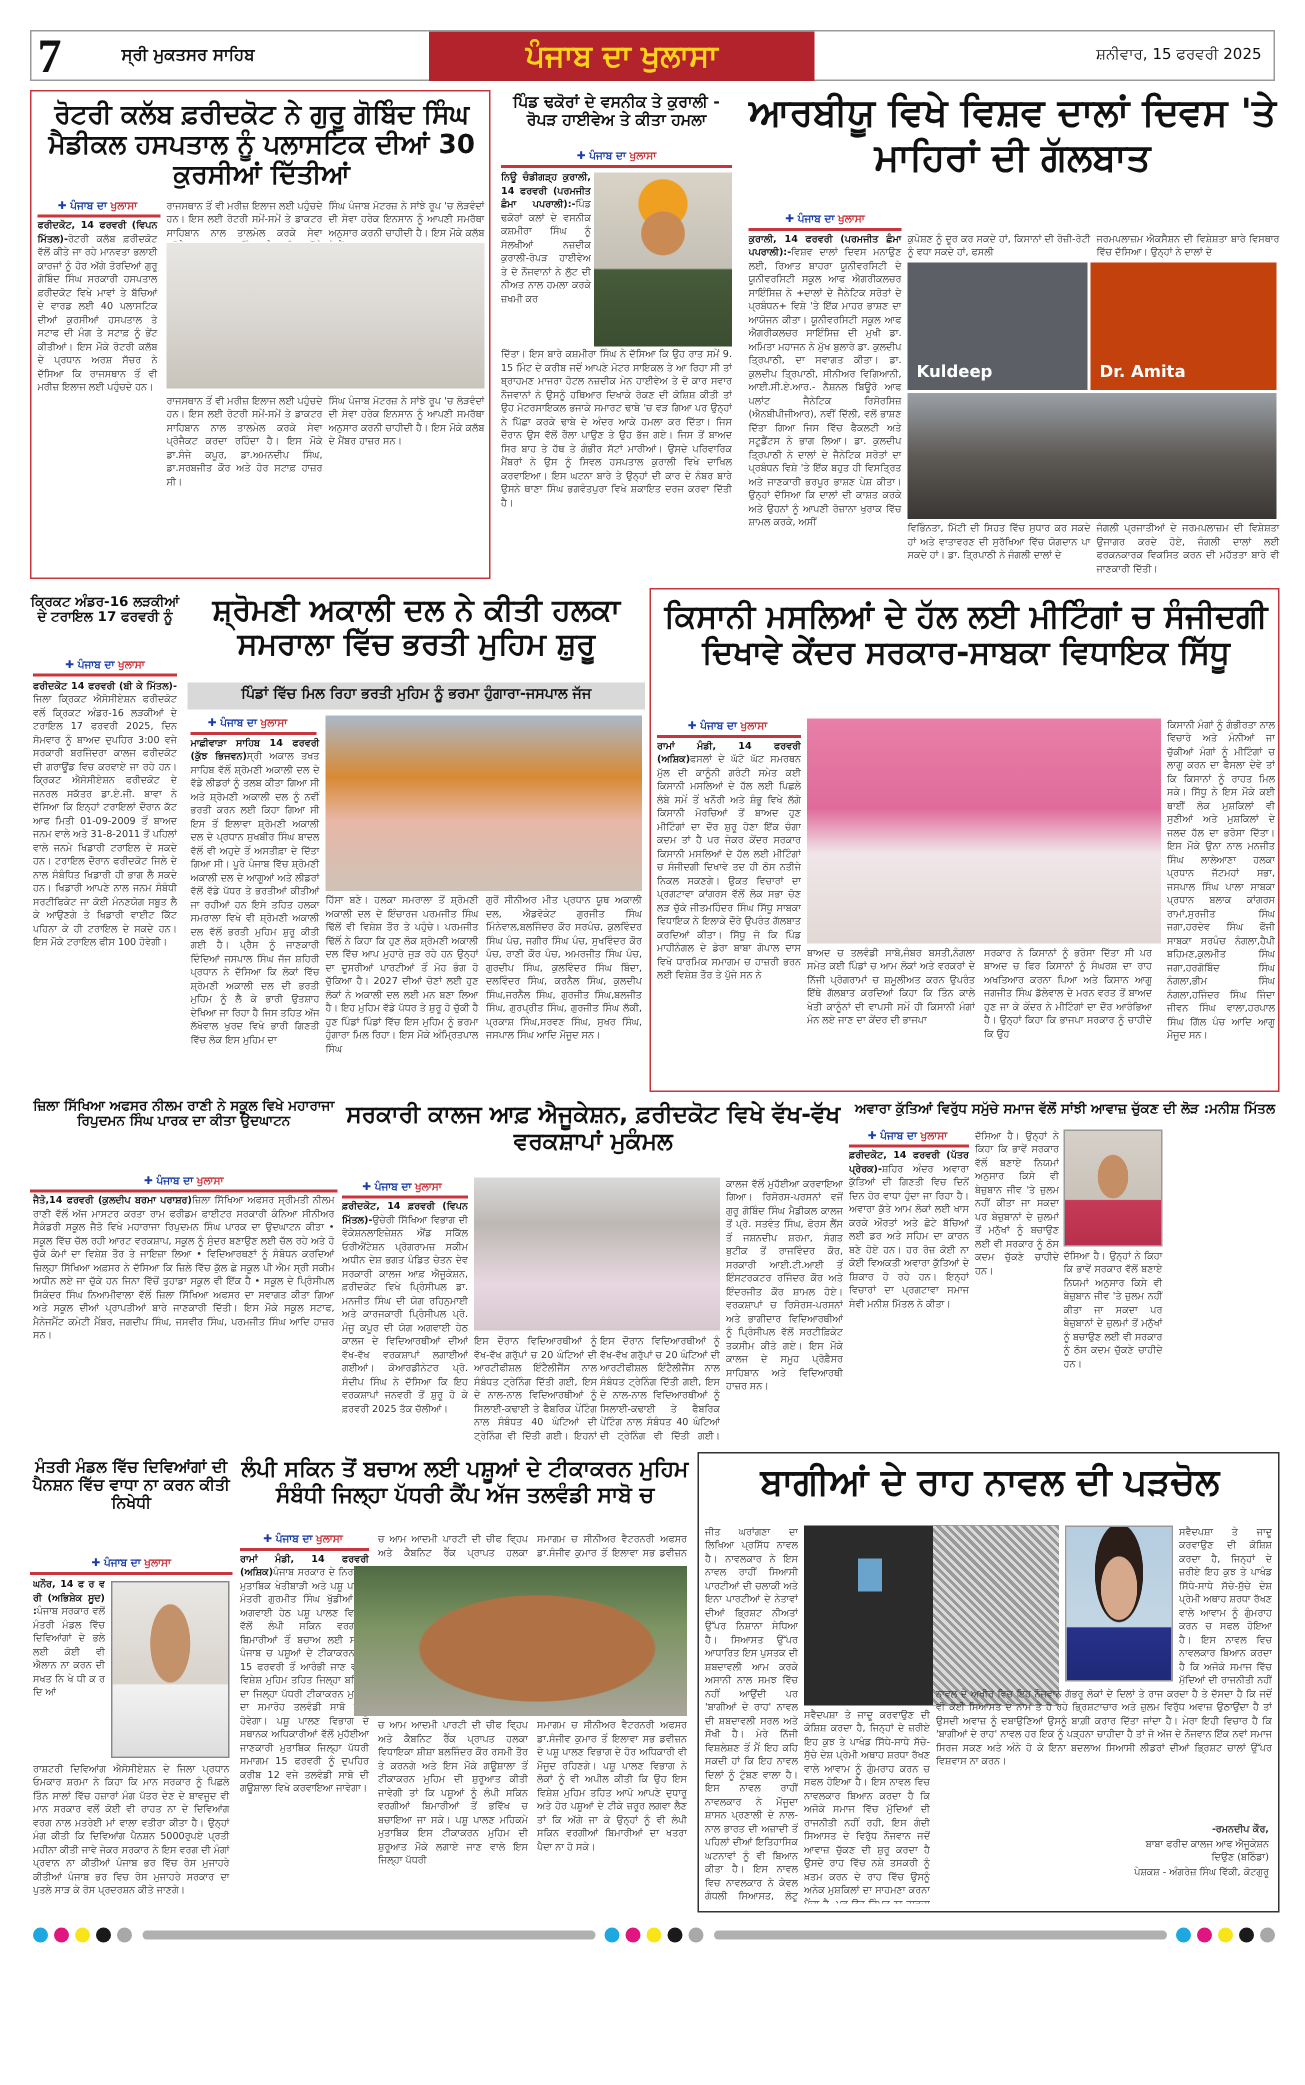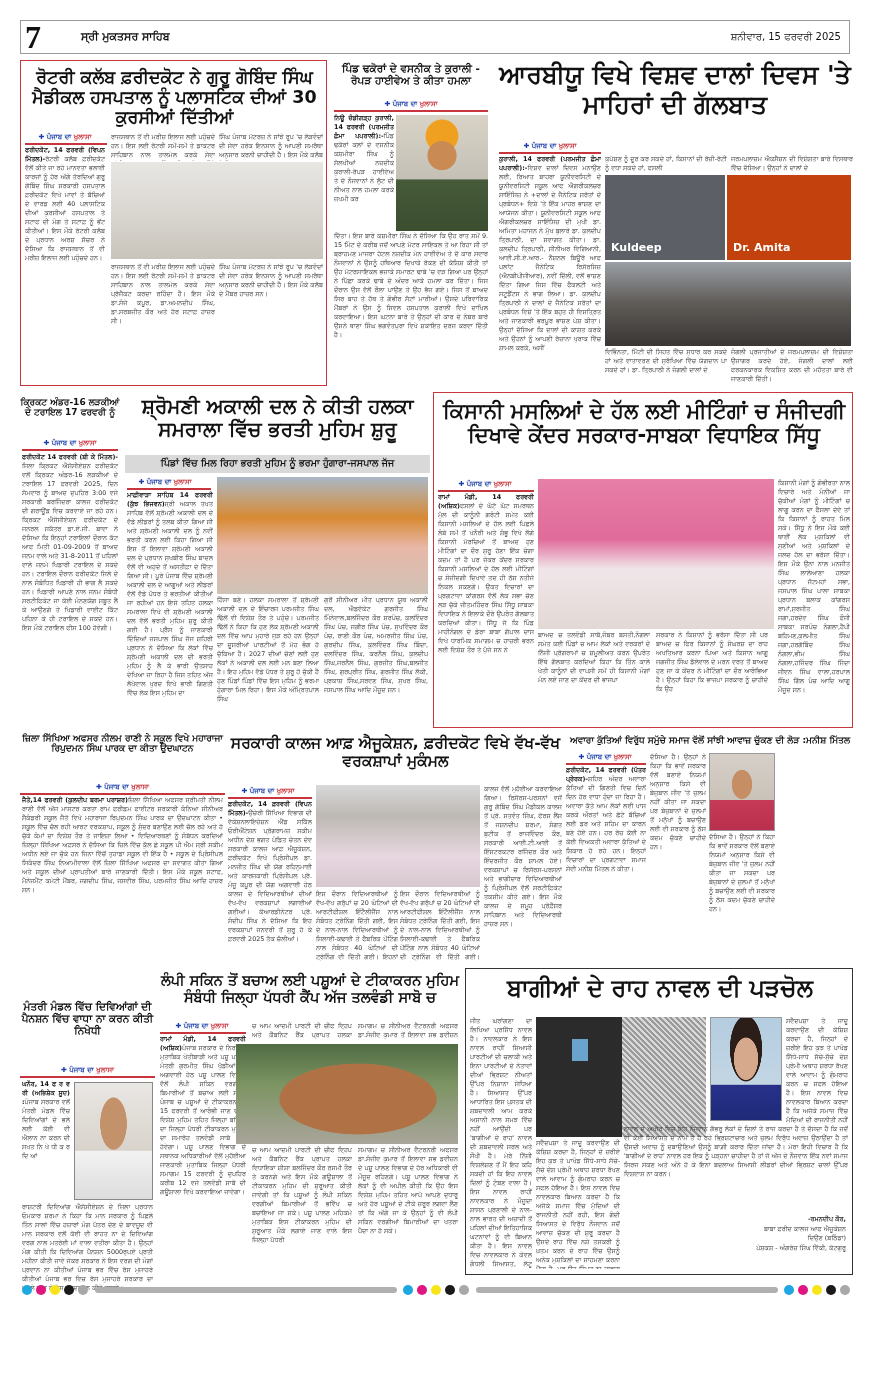--- a/index.html
+++ b/index.html
@@ -42,20 +42,21 @@
   .vlabel { color: #fff; font-size: 11px; font-weight: bold; }
   .cmyk { top: 1285px; width: 10px; height: 10px; border-radius: 50%; }
   .bar { top: 1287px; height: 6px; background: #b0b0b0; border-radius: 3px; }
 </style>
 </head>
 <body>
 
 <div class="abs mast">
   <div class="abs pg">7</div>
   <div class="abs city">ਸ੍ਰੀ ਮੁਕਤਸਰ ਸਾਹਿਬ</div>
+  <div class="abs brand">ਪੰਜਾਬ ਦਾ ਖੁਲਾਸਾ</div>
   <div class="abs date">ਸ਼ਨੀਵਾਰ, 15 ਫਰਵਰੀ 2025</div>
 </div>
 
 <div class="abs box" style="left:20px;top:60px;width:307px;height:326px;">
   <h1 class="abs hd" style="left:6px;top:6px;width:295px;font-size:17.5px;">ਰੋਟਰੀ ਕਲੱਬ ਫ਼ਰੀਦਕੋਟ ਨੇ ਗੁਰੂ ਗੋਬਿੰਦ ਸਿੰਘ ਮੈਡੀਕਲ ਹਸਪਤਾਲ ਨੂੰ ਪਲਾਸਟਿਕ ਦੀਆਂ 30 ਕੁਰਸੀਆਂ ਦਿੱਤੀਆਂ</h1>
   <div class="abs byline" style="left:4px;top:72px;width:80px;"><span class="sym">✚ </span><span>ਪੰਜਾਬ ਦਾ </span><span class="red">ਖੁਲਾਸਾ</span></div>
   <div class="abs redrule" style="left:4px;top:82px;width:82px;"></div>
   <div class="abs txt" style="left:4px;top:85px;width:80px;height:236px;"><b>ਫਰੀਦਕੋਟ, 14 ਫਰਵਰੀ (ਵਿਪਨ ਮਿੱਤਲ)-</b><span>ਰੋਟਰੀ ਕਲੱਬ ਫ਼ਰੀਦਕੋਟ ਵੱਲੋਂ ਕੀਤੇ ਜਾ ਰਹੇ ਮਾਨਵਤਾ ਭਲਾਈ ਕਾਰਜਾਂ ਨੂੰ ਹੋਰ ਅੱਗੇ ਤੋਰਦਿਆਂ ਗੁਰੂ ਗੋਬਿੰਦ ਸਿੰਘ ਸਰਕਾਰੀ ਹਸਪਤਾਲ ਫ਼ਰੀਦਕੋਟ ਵਿਖੇ ਮਾਵਾਂ ਤੇ ਬੱਚਿਆਂ ਦੇ ਵਾਰਡ ਲਈ 40 ਪਲਾਸਟਿਕ ਦੀਆਂ ਕੁਰਸੀਆਂ ਹਸਪਤਾਲ ਤੇ ਸਟਾਫ ਦੀ ਮੰਗ ਤੇ ਸਟਾਫ਼ ਨੂੰ ਭੇਂਟ ਕੀਤੀਆਂ। ਇਸ ਮੌਕੇ ਰੋਟਰੀ ਕਲੱਬ ਦੇ ਪ੍ਰਧਾਨ ਅਰਸ਼ ਸੱਚਰ ਨੇ ਦੱਸਿਆ ਕਿ ਰਾਜਸਥਾਨ ਤੋਂ ਵੀ ਮਰੀਜ਼ ਇਲਾਜ ਲਈ ਪਹੁੰਚਦੇ ਹਨ।</span></div>
   <div class="abs txt" style="left:90px;top:72px;width:104px;height:28px;">ਰਾਜਸਥਾਨ ਤੋਂ ਵੀ ਮਰੀਜ਼ ਇਲਾਜ ਲਈ ਪਹੁੰਚਦੇ ਹਨ। ਇਸ ਲਈ ਰੋਟਰੀ ਸਮੇਂ-ਸਮੇਂ ਤੇ ਡਾਕਟਰ ਸਾਹਿਬਾਨ ਨਾਲ ਤਾਲਮੇਲ ਕਰਕੇ ਸੇਵਾ ਪ੍ਰੋਜੈਕਟ ਕਰਦਾ ਰਹਿੰਦਾ ਹੈ। ਇਸ ਮੌਕੇ ਡਾ.ਸੰਜੇ ਕਪੂਰ, ਡਾ.ਅਮਨਦੀਪ ਸਿੰਘ, ਡਾ.ਸਰਬਜੀਤ ਕੌਰ ਅਤੇ ਹੋਰ ਸਟਾਫ਼ ਹਾਜ਼ਰ ਸੀ।</div>
   <div class="abs txt" style="left:198px;top:72px;width:104px;height:28px;">ਸਿੰਘ ਪੰਜਾਬ ਮੋਟਰਜ਼ ਨੇ ਸਾਂਝੇ ਰੂਪ 'ਚ ਲੋੜਵੰਦਾਂ ਦੀ ਸੇਵਾ ਹਰੇਕ ਇਨਸਾਨ ਨੂੰ ਆਪਣੀ ਸਮਰੱਥਾ ਅਨੁਸਾਰ ਕਰਨੀ ਚਾਹੀਦੀ ਹੈ। ਇਸ ਮੌਕੇ ਕਲੱਬ ਦੇ ਮੈਂਬਰ ਹਾਜ਼ਰ ਸਨ।</div>
@@ -142,21 +143,21 @@
 <div class="abs" style="left:566px;top:733px;width:288px;height:232px;">
   <h1 class="abs hd" style="left:0;top:2px;width:288px;font-size:9px;">ਅਵਾਰਾ ਕੁੱਤਿਆਂ ਵਿਰੁੱਧ ਸਮੁੱਚੇ ਸਮਾਜ ਵੱਲੋਂ ਸਾਂਝੀ ਆਵਾਜ਼ ਚੁੱਕਣ ਦੀ ਲੋੜ :ਮਨੀਸ਼ ਮਿੱਤਲ</h1>
   <div class="abs byline" style="left:0;top:20px;width:78px;"><span class="sym">✚ </span><span>ਪੰਜਾਬ ਦਾ </span><span class="red">ਖੁਲਾਸਾ</span></div>
   <div class="abs redrule" style="left:0;top:30px;width:80px;"></div>
   <div class="abs txt" style="left:0;top:33px;width:80px;height:196px;"><b>ਫ਼ਰੀਦਕੋਟ, 14 ਫਰਵਰੀ (ਪੱਤਰ ਪ੍ਰੇਰਕ)-</b><span>ਸ਼ਹਿਰ ਅੰਦਰ ਅਵਾਰਾ ਕੁੱਤਿਆਂ ਦੀ ਗਿਣਤੀ ਵਿਚ ਦਿਨੋਂ ਦਿਨ ਹੋਰ ਵਾਧਾ ਹੁੰਦਾ ਜਾ ਰਿਹਾ ਹੈ। ਅਵਾਰਾ ਕੁੱਤੇ ਆਮ ਲੋਕਾਂ ਲਈ ਖਾਸ ਕਰਕੇ ਔਰਤਾਂ ਅਤੇ ਛੋਟੇ ਬੱਚਿਆਂ ਲਈ ਡਰ ਅਤੇ ਸਹਿਮ ਦਾ ਕਾਰਨ ਬਣੇ ਹੋਏ ਹਨ। ਹਰ ਰੋਜ਼ ਕੋਈ ਨਾ ਕੋਈ ਵਿਅਕਤੀ ਅਵਾਰਾ ਕੁੱਤਿਆਂ ਦੇ ਸ਼ਿਕਾਰ ਹੋ ਰਹੇ ਹਨ। ਇਨ੍ਹਾਂ ਵਿਚਾਰਾਂ ਦਾ ਪ੍ਰਗਟਾਵਾ ਸਮਾਜ ਸੇਵੀ ਮਨੀਸ਼ ਮਿੱਤਲ ਨੇ ਕੀਤਾ।</span></div>
   <div class="abs txt" style="left:84px;top:20px;width:56px;height:209px;">ਦੱਸਿਆ ਹੈ। ਉਨ੍ਹਾਂ ਨੇ ਕਿਹਾ ਕਿ ਭਾਵੇਂ ਸਰਕਾਰ ਵੱਲੋਂ ਬਣਾਏ ਨਿਯਮਾਂ ਅਨੁਸਾਰ ਕਿਸੇ ਵੀ ਬੇਜ਼ੁਬਾਨ ਜੀਵ 'ਤੇ ਜ਼ੁਲਮ ਨਹੀਂ ਕੀਤਾ ਜਾ ਸਕਦਾ ਪਰ ਬੇਜ਼ੁਬਾਨਾਂ ਦੇ ਜ਼ੁਲਮਾਂ ਤੋਂ ਮਨੁੱਖਾਂ ਨੂੰ ਬਚਾਉਣ ਲਈ ਵੀ ਸਰਕਾਰ ਨੂੰ ਠੋਸ ਕਦਮ ਚੁੱਕਣੇ ਚਾਹੀਦੇ ਹਨ।</div>
   <div class="abs photo ph-man" style="left:143px;top:20px;width:66px;height:78px;border:1px solid #999;"></div>
   <div class="abs txt" style="left:143px;top:100px;width:66px;height:129px;">ਦੱਸਿਆ ਹੈ। ਉਨ੍ਹਾਂ ਨੇ ਕਿਹਾ ਕਿ ਭਾਵੇਂ ਸਰਕਾਰ ਵੱਲੋਂ ਬਣਾਏ ਨਿਯਮਾਂ ਅਨੁਸਾਰ ਕਿਸੇ ਵੀ ਬੇਜ਼ੁਬਾਨ ਜੀਵ 'ਤੇ ਜ਼ੁਲਮ ਨਹੀਂ ਕੀਤਾ ਜਾ ਸਕਦਾ ਪਰ ਬੇਜ਼ੁਬਾਨਾਂ ਦੇ ਜ਼ੁਲਮਾਂ ਤੋਂ ਮਨੁੱਖਾਂ ਨੂੰ ਬਚਾਉਣ ਲਈ ਵੀ ਸਰਕਾਰ ਨੂੰ ਠੋਸ ਕਦਮ ਚੁੱਕਣੇ ਚਾਹੀਦੇ ਹਨ।</div>
 </div>
 
-<div class="abs" style="left:20px;top:972px;width:135px;height:300px;margin-top:28px;">
+<div class="abs" style="left:20px;top:972px;width:135px;height:300px;">
   <h1 class="abs hd" style="left:0;top:0;width:135px;font-size:10.5px;">ਮੰਤਰੀ ਮੰਡਲ ਵਿੱਚ ਦਿਵਿਆਂਗਾਂ ਦੀ ਪੈਨਸ਼ਨ ਵਿੱਚ ਵਾਧਾ ਨਾ ਕਰਨ ਕੀਤੀ ਨਿਖੇਧੀ</h1>
   <div class="abs byline" style="left:0;top:66px;width:135px;"><span class="sym">✚ </span><span>ਪੰਜਾਬ ਦਾ </span><span class="red">ਖੁਲਾਸਾ</span></div>
   <div class="abs redrule" style="left:0;top:76px;width:135px;"></div>
   <div class="abs txt" style="left:2px;top:80px;width:48px;height:122px;"><b>ਘਨੌਰ, 14 ਫ ਰ ਵ ਰੀ (ਅਭਿਸ਼ੇਕ ਸੂਦ) :</b><span>ਪੰਜਾਬ ਸਰਕਾਰ ਵਲੋਂ ਮੰਤਰੀ ਮੰਡਲ ਵਿੱਚ ਦਿਵਿਆਂਗਾਂ ਦੇ ਭਲੇ ਲਈ ਕੋਈ ਵੀ ਐਲਾਨ ਨਾ ਕਰਨ ਦੀ ਸਖਤ ਨਿ ਖੇ ਧੀ ਕ ਰ ਦਿ ਆਂ</span></div>
   <div class="abs photo ph-man2" style="left:54px;top:82px;width:79px;height:118px;border:1px solid #888;"></div>
   <div class="abs txt" style="left:2px;top:203px;width:131px;height:96px;">ਰਾਸ਼ਟਰੀ ਦਿਵਿਆਂਗ ਐਸੋਸੀਏਸ਼ਨ ਦੇ ਜਿਲਾ ਪ੍ਰਧਾਨ ਓਮਕਾਰ ਸ਼ਰਮਾ ਨੇ ਕਿਹਾ ਕਿ ਮਾਨ ਸਰਕਾਰ ਨੂੰ ਪਿਛਲੇ ਤਿੰਨ ਸਾਲਾਂ ਵਿੱਚ ਹਜ਼ਾਰਾਂ ਮੰਗ ਪੱਤਰ ਦੇਣ ਦੇ ਬਾਵਜੂਦ ਵੀ ਮਾਨ ਸਰਕਾਰ ਵਲੋਂ ਕੋਈ ਵੀ ਰਾਹਤ ਨਾ ਦੇ ਦਿਵਿਆਂਗ ਵਰਗ ਨਾਲ ਮਤਰੇਈ ਮਾਂ ਵਾਲਾ ਵਤੀਰਾ ਕੀਤਾ ਹੈ। ਉਨ੍ਹਾਂ ਮੰਗ ਕੀਤੀ ਕਿ ਦਿਵਿਆਂਗ ਪੈਨਸ਼ਨ 5000ਰੁਪਏ ਪ੍ਰਤੀ ਮਹੀਨਾ ਕੀਤੀ ਜਾਵੇ ਜੇਕਰ ਸਰਕਾਰ ਨੇ ਇਸ ਵਰਗ ਦੀ ਮੰਗਾਂ ਪ੍ਰਵਾਨ ਨਾ ਕੀਤੀਆਂ ਪੰਜਾਬ ਭਰ ਵਿੱਚ ਰੋਸ ਮੁਜਾਹਰੇ ਕੀਤੀਆਂ ਪੰਜਾਬ ਭਰ ਵਿਚ ਰੋਸ ਮੁਜਾਹਰੇ ਸਰਕਾਰ ਦਾ ਪੁਤਲੇ ਸਾੜ ਕੇ ਰੋਸ ਪ੍ਰਦਰਸ਼ਨ ਕੀਤੇ ਜਾਣਗੇ।</div>
 </div>
 
 <div class="abs" style="left:160px;top:972px;width:300px;height:300px;">
   <h1 class="abs hd" style="left:0;top:0;width:300px;font-size:14.5px;">ਲੰਪੀ ਸਕਿਨ ਤੋਂ ਬਚਾਅ ਲਈ ਪਸ਼ੂਆਂ ਦੇ ਟੀਕਾਕਰਨ ਮੁਹਿਮ ਸੰਬੰਧੀ ਜਿਲ੍ਹਾ ਪੱਧਰੀ ਕੈਂਪ ਅੱਜ ਤਲਵੰਡੀ ਸਾਬੋ ਚ</h1>

